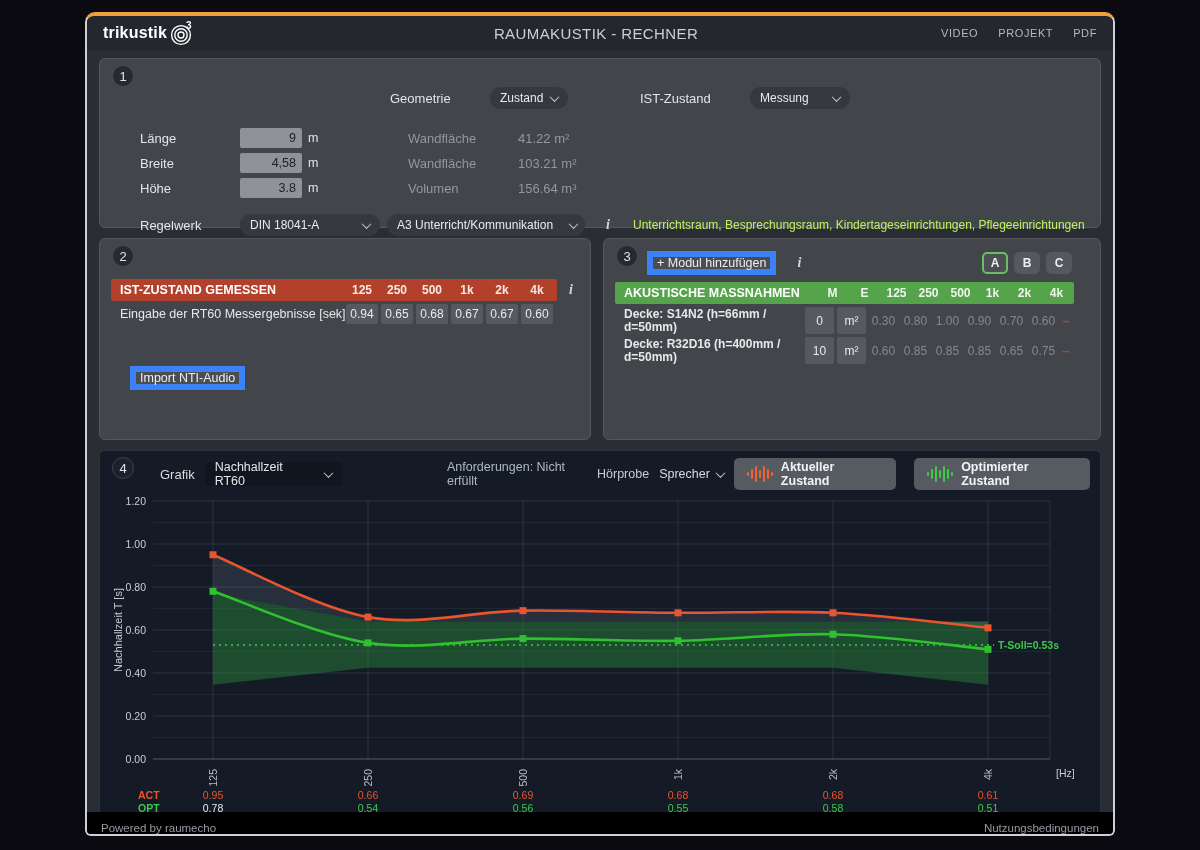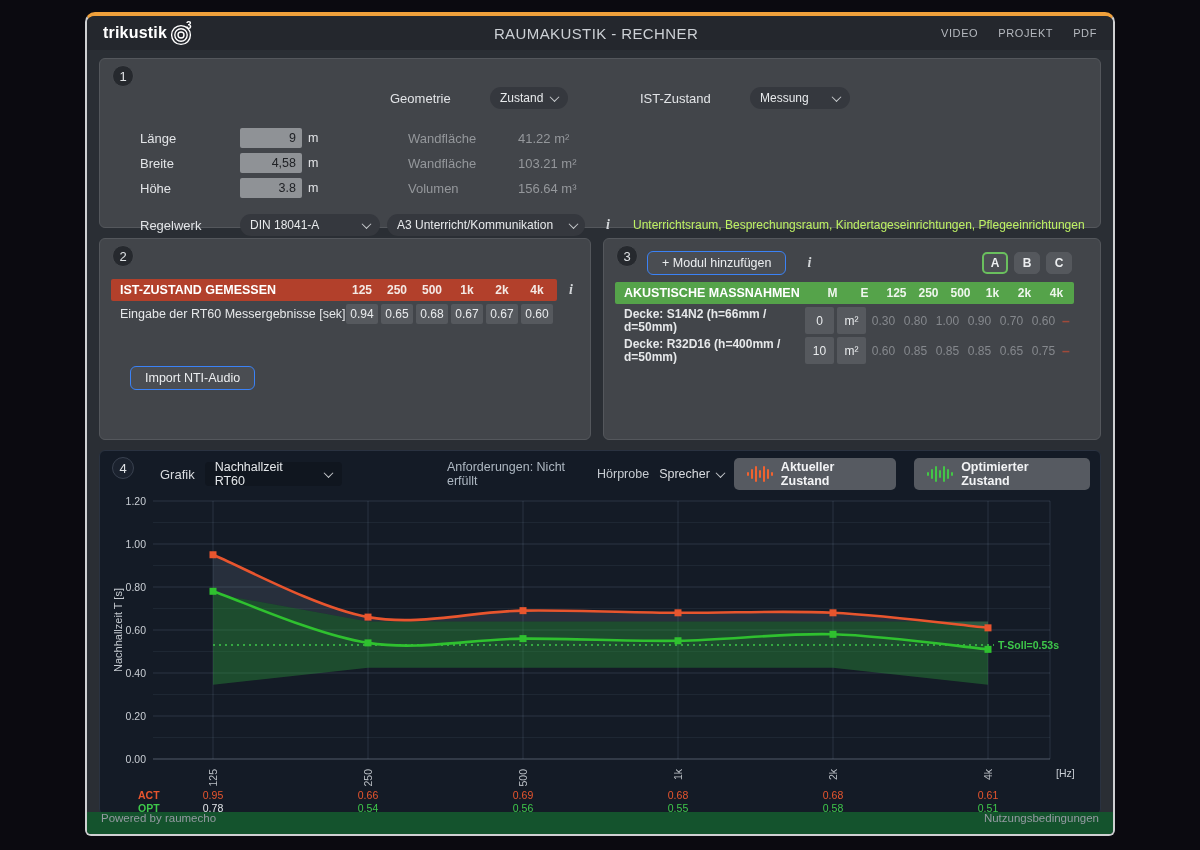--- a/index.html
+++ b/index.html
@@ -48,22 +48,22 @@
   .tbar.green { background:#55a34a; }
   .tbar .tlabel { flex:1; color:#fff; font-size:12.5px; font-weight:bold; padding-left:9px; white-space:nowrap; }
   .fcells { display:flex; gap:3px; }
   .fcell { width:32px; text-align:center; color:#f4e9e5; font-size:12px; font-weight:bold; }
   .tbar.green .fcell { width:29px; color:#eef6ec; }
   .valrow { display:flex; align-items:center; margin-top:3px; }
   .valrow .vlabel { flex:1; color:#e6e8ea; font-size:12.5px; padding-left:9px; }
   .vcell { width:32px; height:20px; background:#56595e; border-radius:2px; color:#e9ebed;
     font-size:12px; display:flex; align-items:center; justify-content:center; }
   .btn-outline { display:inline-flex; align-items:center; justify-content:center; height:24px;
-    background:#4a4d52; border:1px solid #3b82f6; border-radius:6px; color:#eceef0;
-    font-size:12.5px; padding:0 14px; cursor:pointer; }
+    background:#4a4d52; border:6px solid #3b82f6; border-radius:0; color:#eceef0;
+    font-size:12.5px; padding:0 4px; cursor:pointer; }
   .p2 .btn-outline { margin:42px 0 0 19px; }
   .p3tool { display:flex; align-items:center; height:24px; margin-left:3px; }
   .variants { margin-left:auto; margin-right:14px; display:flex; gap:6px; }
   .vbtn { width:26px; height:22px; background:#55585d; border:1px solid #55585d; border-radius:5px;
     color:#eceef0; font-size:12px; font-weight:bold; display:flex; align-items:center; justify-content:center; cursor:pointer; }
   .vbtn.active { border:2px solid #6abf5e; background:#4c4f54; }
   .mrow { display:flex; align-items:stretch; margin-top:3px; min-height:27px; }
   .mlabel { flex:1; color:#e6e8ea; font-size:12px; font-weight:bold; line-height:13px; padding:1px 4px 0 9px; }
   .mcell { width:29px; background:#56595e; border-radius:2px; color:#e9ebed; font-size:12px;
     display:flex; align-items:center; justify-content:center; margin-right:3px; }
@@ -79,22 +79,22 @@
   .darksel { background:#10161f; border-radius:4px; height:24px; display:flex; align-items:center;
     gap:10px; padding:0 10px; color:#e4e7ea; font-size:12.5px; margin-left:10px; cursor:pointer; }
   .anford { color:#aeb8c2; font-size:12.5px; margin-left:105px; }
   .hoer { margin-left:auto; display:flex; align-items:center; gap:10px; }
   .hoer .hlabel { color:#c6cbd1; font-size:12.5px; }
   .sprech { display:flex; align-items:center; gap:7px; color:#d8dbdf; font-size:12.5px; cursor:pointer; }
   .audio-btn { display:flex; align-items:center; gap:8px; background:#565a61; border-radius:5px;
     height:26px; padding:16px 13px; color:#f2f3f5; font-size:12.5px; font-weight:bold; cursor:pointer; }
   .chart-svg { display:block; margin-top:4px; }
   
-  .ftr { position:absolute; left:0; right:0; bottom:0; height:22px; background:#14532d;
-    display:flex; align-items:flex-start; padding:0 14px; }
+  .ftr { position:absolute; left:0; right:0; bottom:0; height:22px; background:#000000;
+    display:flex; align-items:flex-end; padding:0 14px; }
   .ftr span { color:#959aa2; font-size:11.5px; }
   .ftr .rt { margin-left:auto; cursor:pointer; }
 </style>
 </head>
 <body>
 
 <div class="window">
 
   <div class="hdr">
     <div class="title">RAUMAKUSTIK - RECHNER</div>

